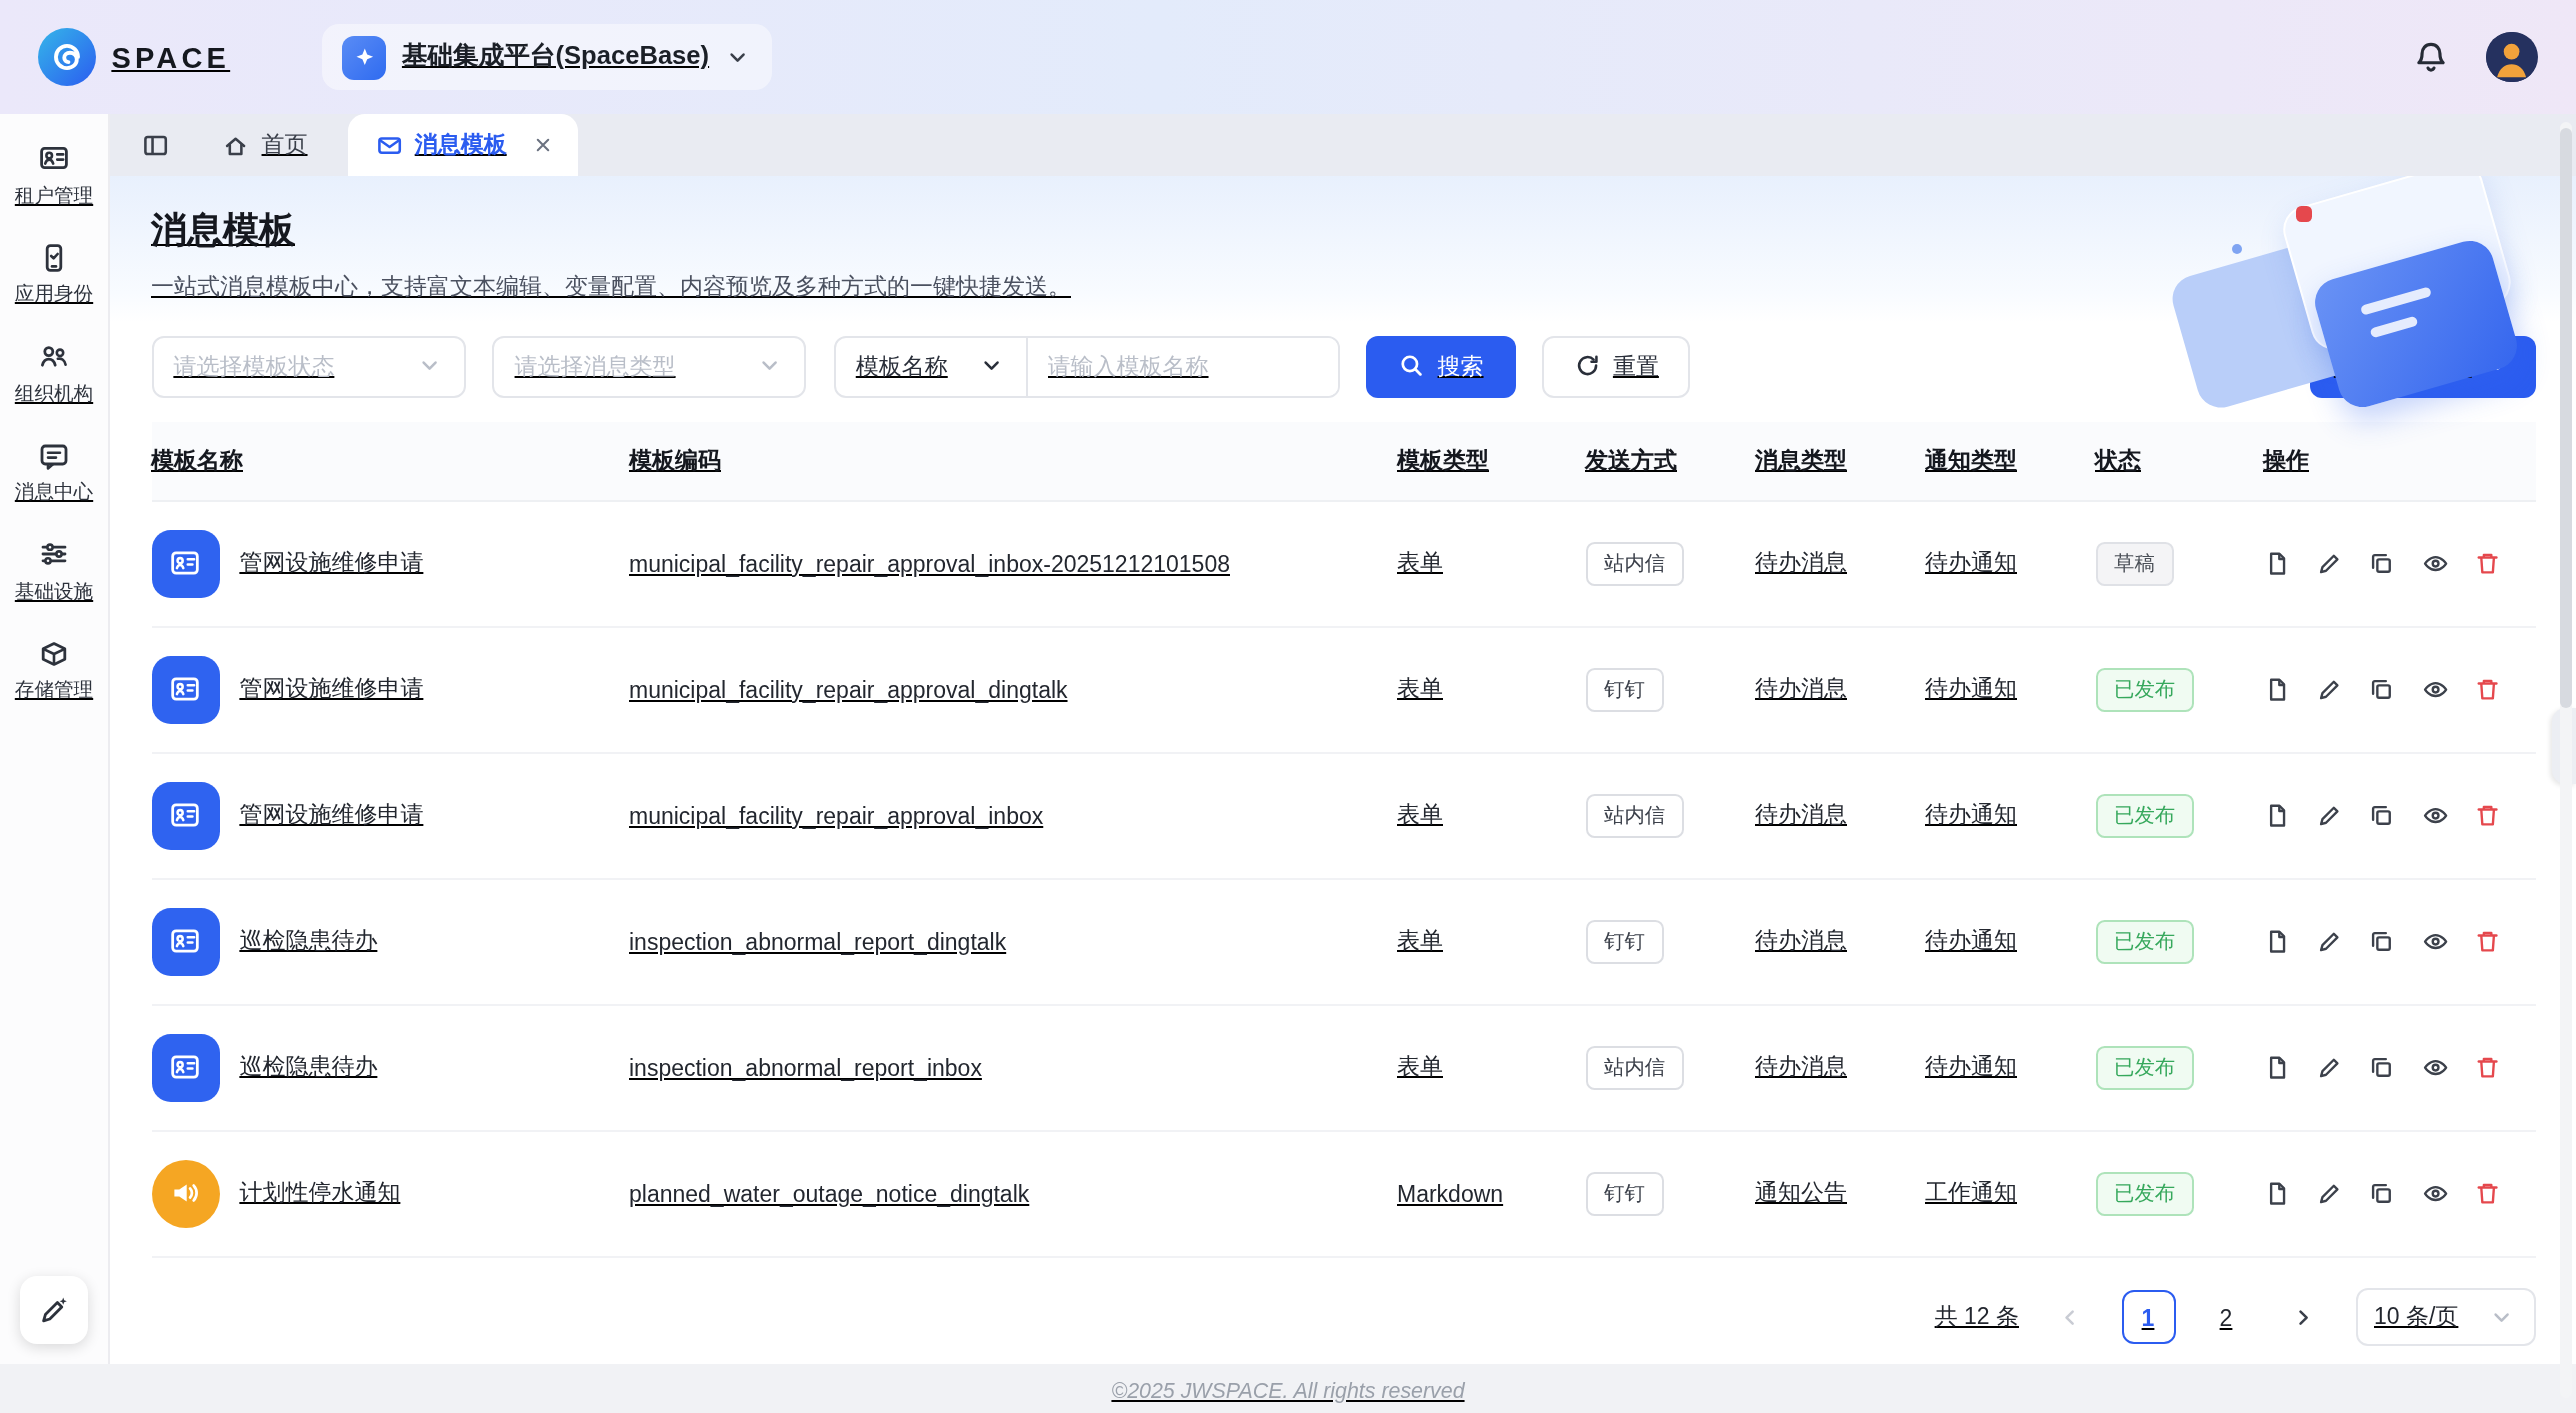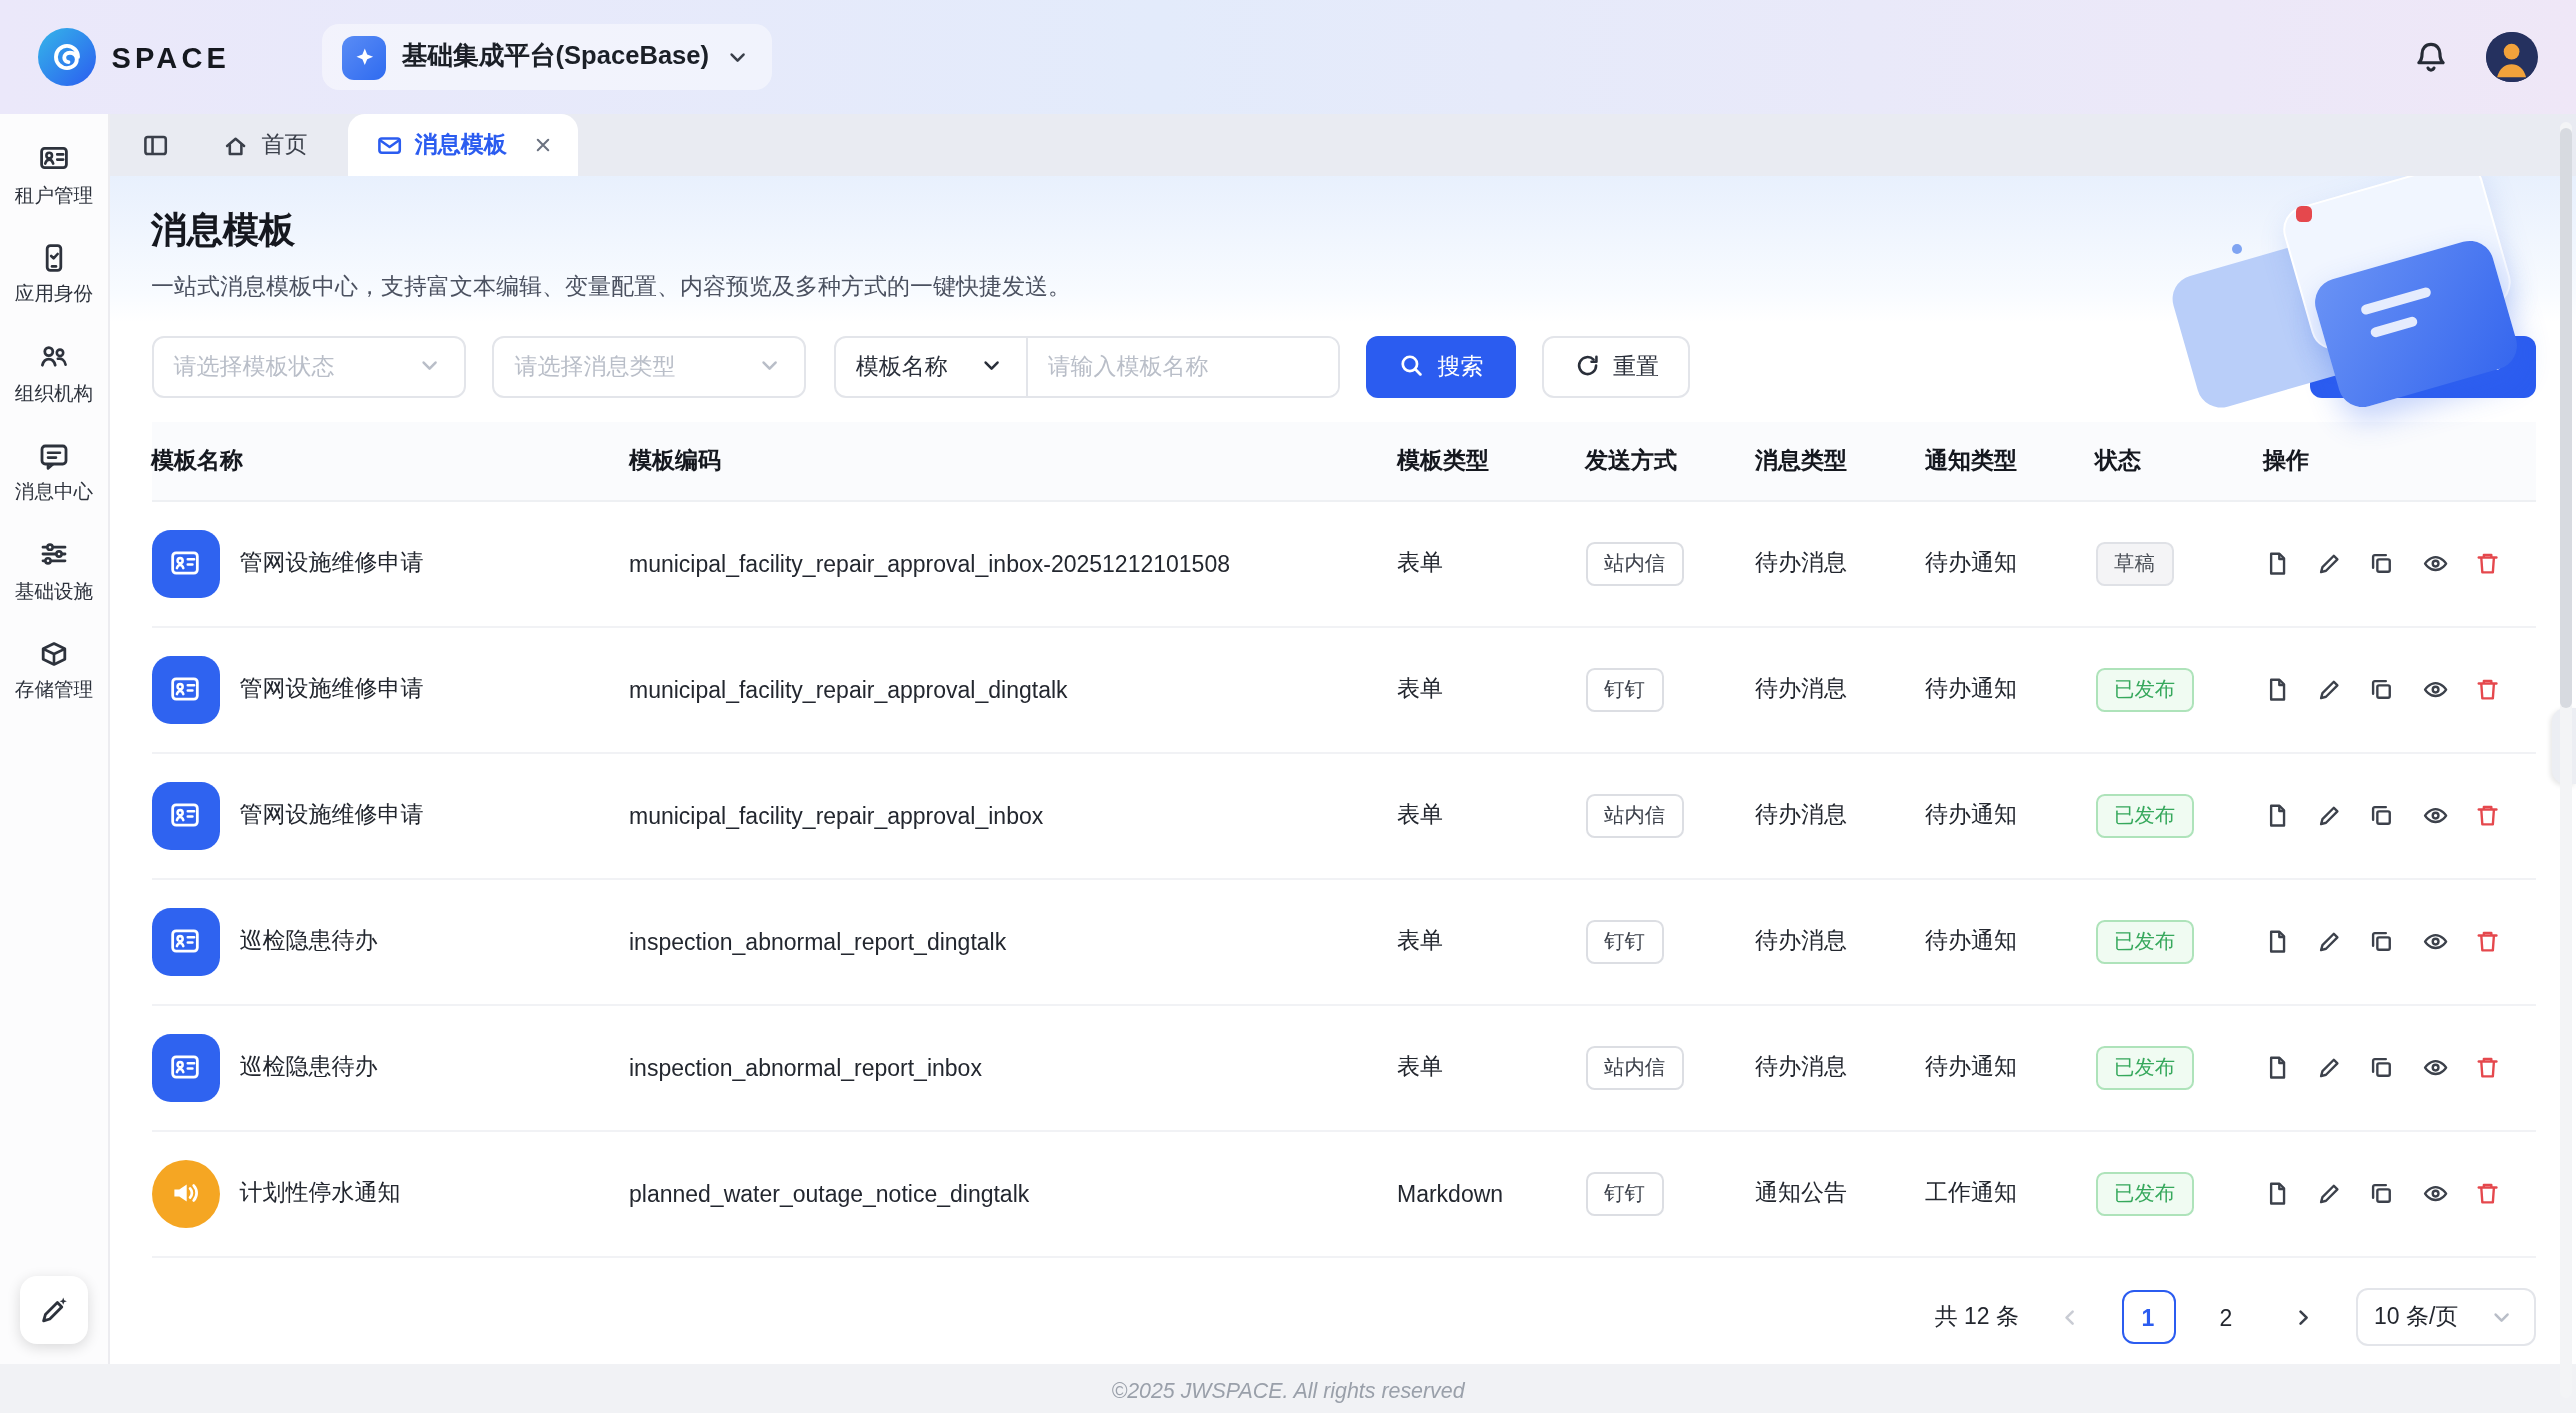--- a/index.html
+++ b/index.html
@@ -1,16 +1,16 @@
 <!DOCTYPE html>
 <html style="font-size:13.6px"><head>
 <meta charset="utf-8">
 <style>
   html,body{margin:0;padding:0;background:#fff;}
-  .viewport{width:2576px;height:1413px;overflow:hidden;}
+  .viewport{width:2576px;height:1413px;overflow:hidden;text-decoration:underline;}
   #app{width:1288px;height:707px;transform:scale(2);transform-origin:0 0;position:relative;
        font-family:"Liberation Sans","DejaVu Sans",sans-serif;color:#23272f;background:#fff;overflow:hidden;}
   svg{display:block;}
   .ic{width:13.6px;height:13.6px;}
   .sic{width:16px;height:16px;}
 
   
   .topbar{height:57px;display:flex;align-items:center;padding:0 19px;box-sizing:border-box;
           background:linear-gradient(90deg,#ebe8fa 0%,#e3ebfb 45%,#efe7f7 100%);}
   .brand{display:flex;align-items:center;gap:7.7px;}

